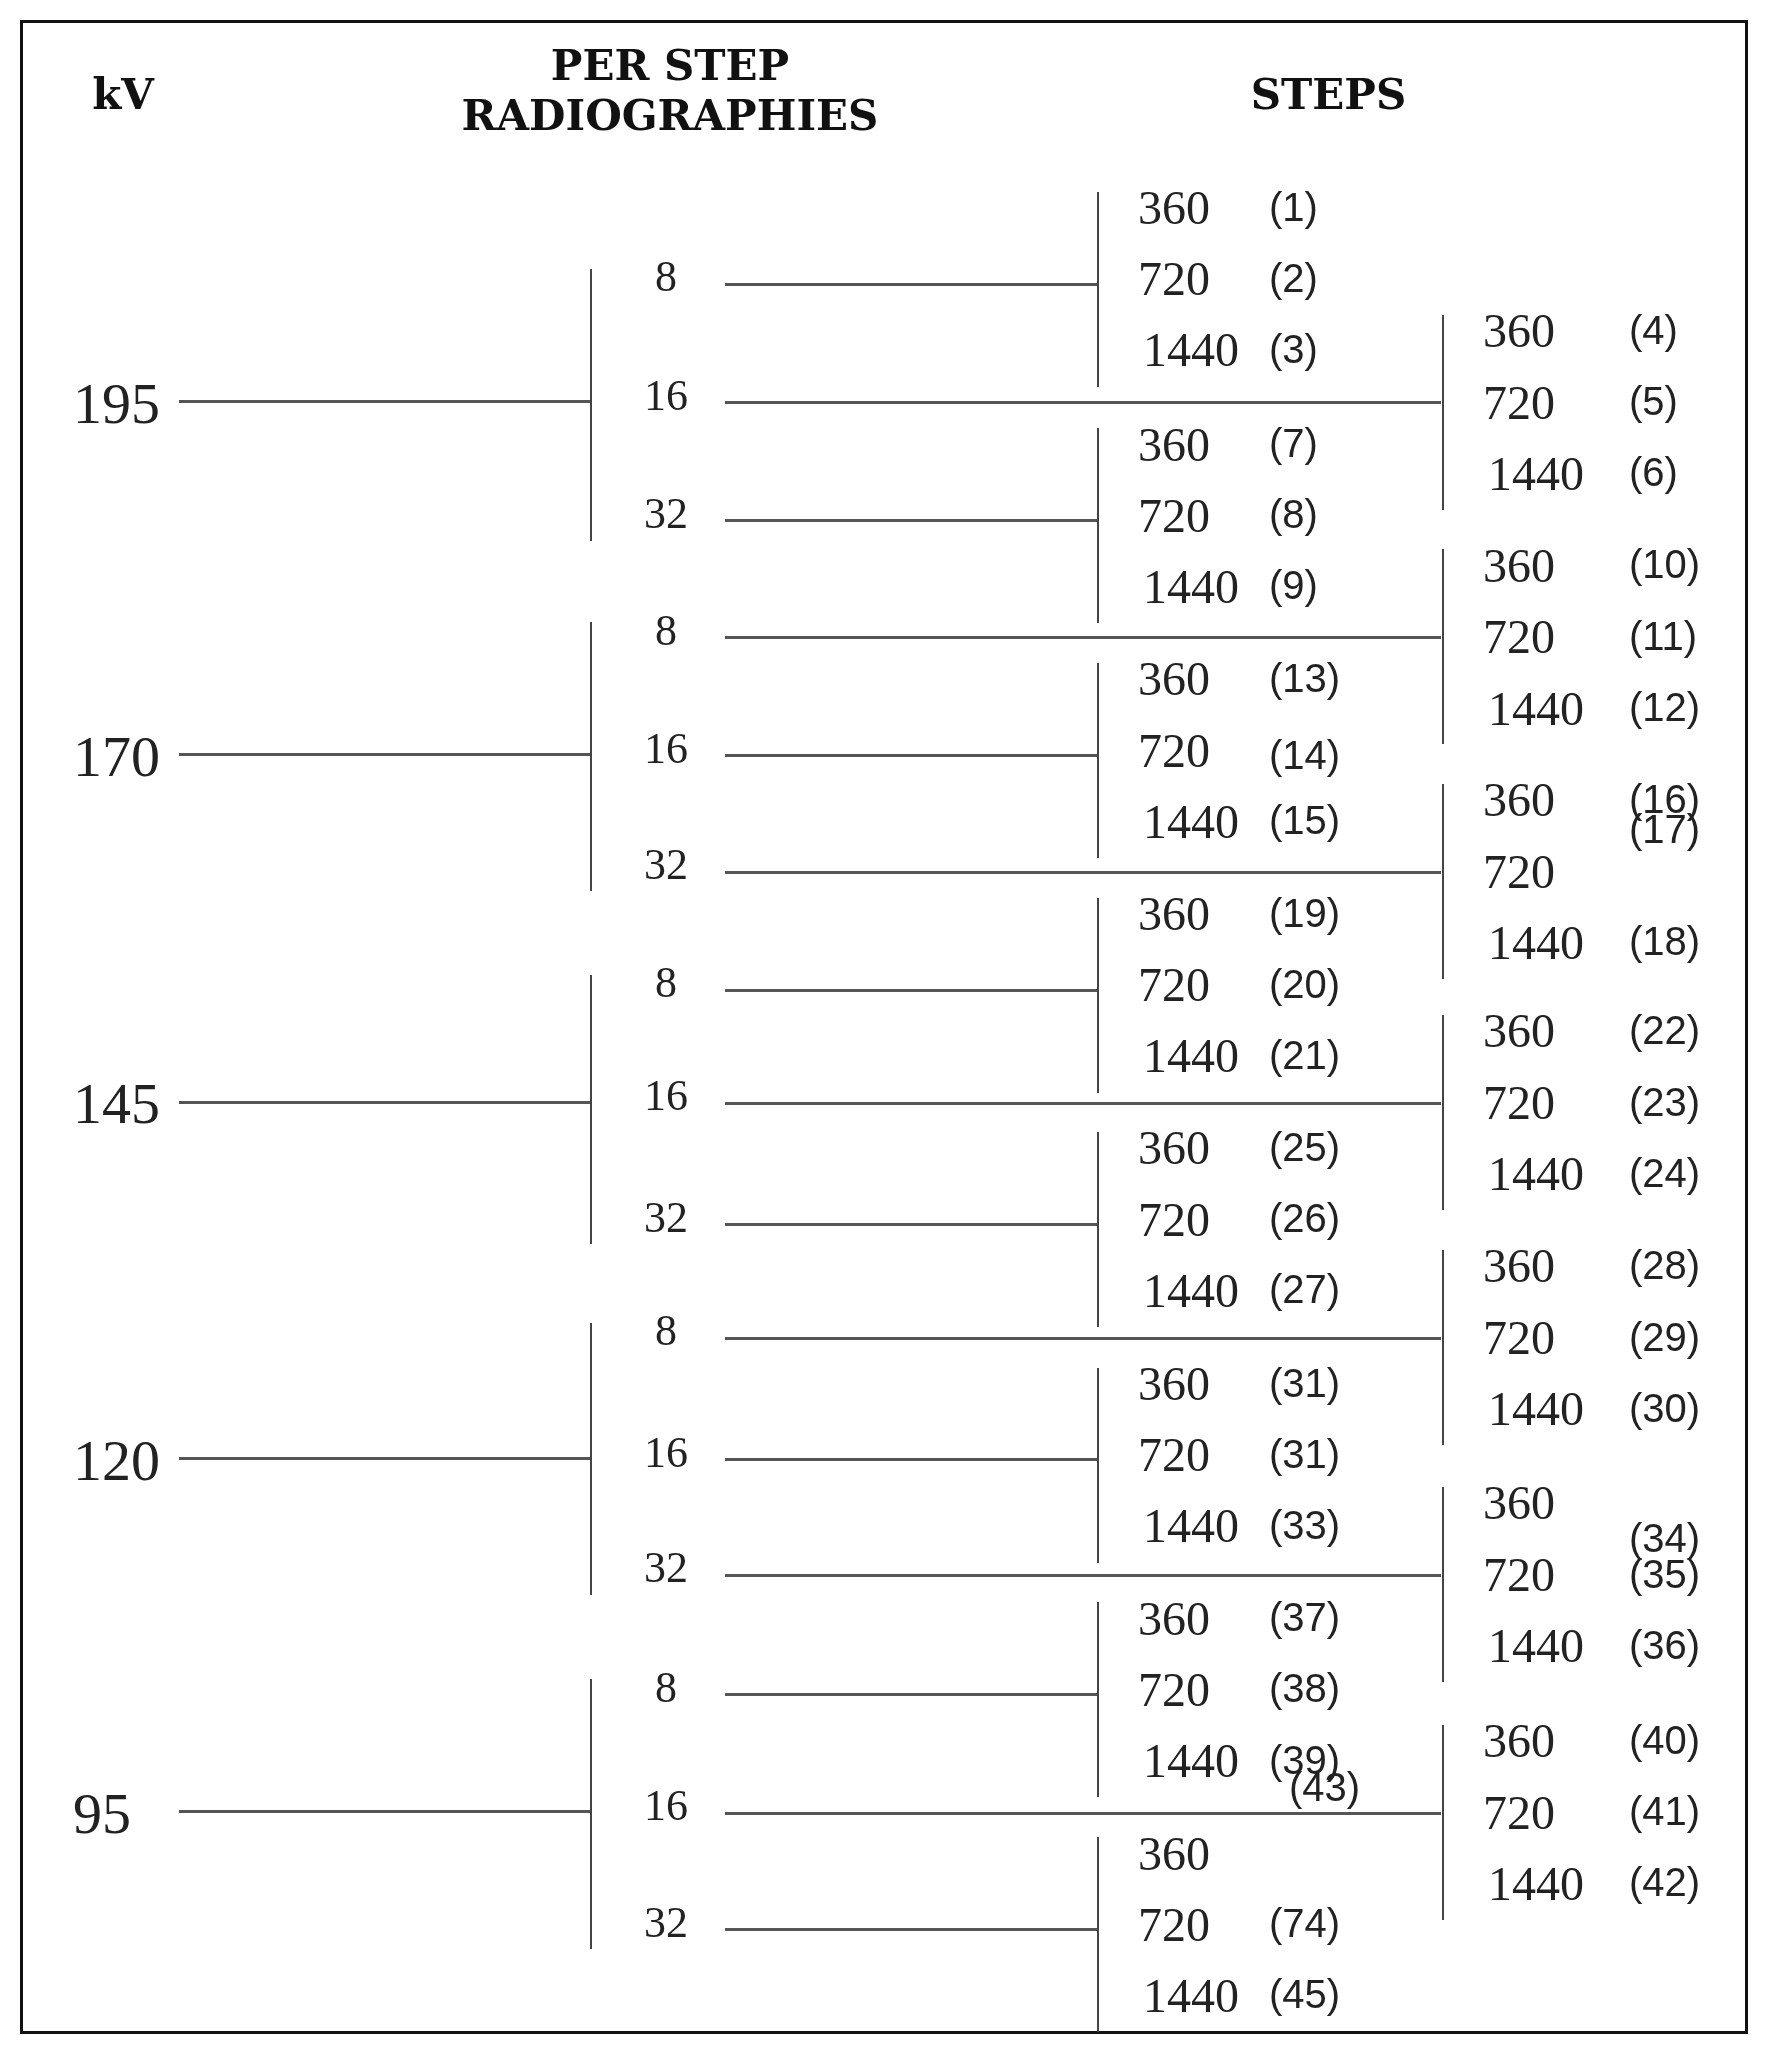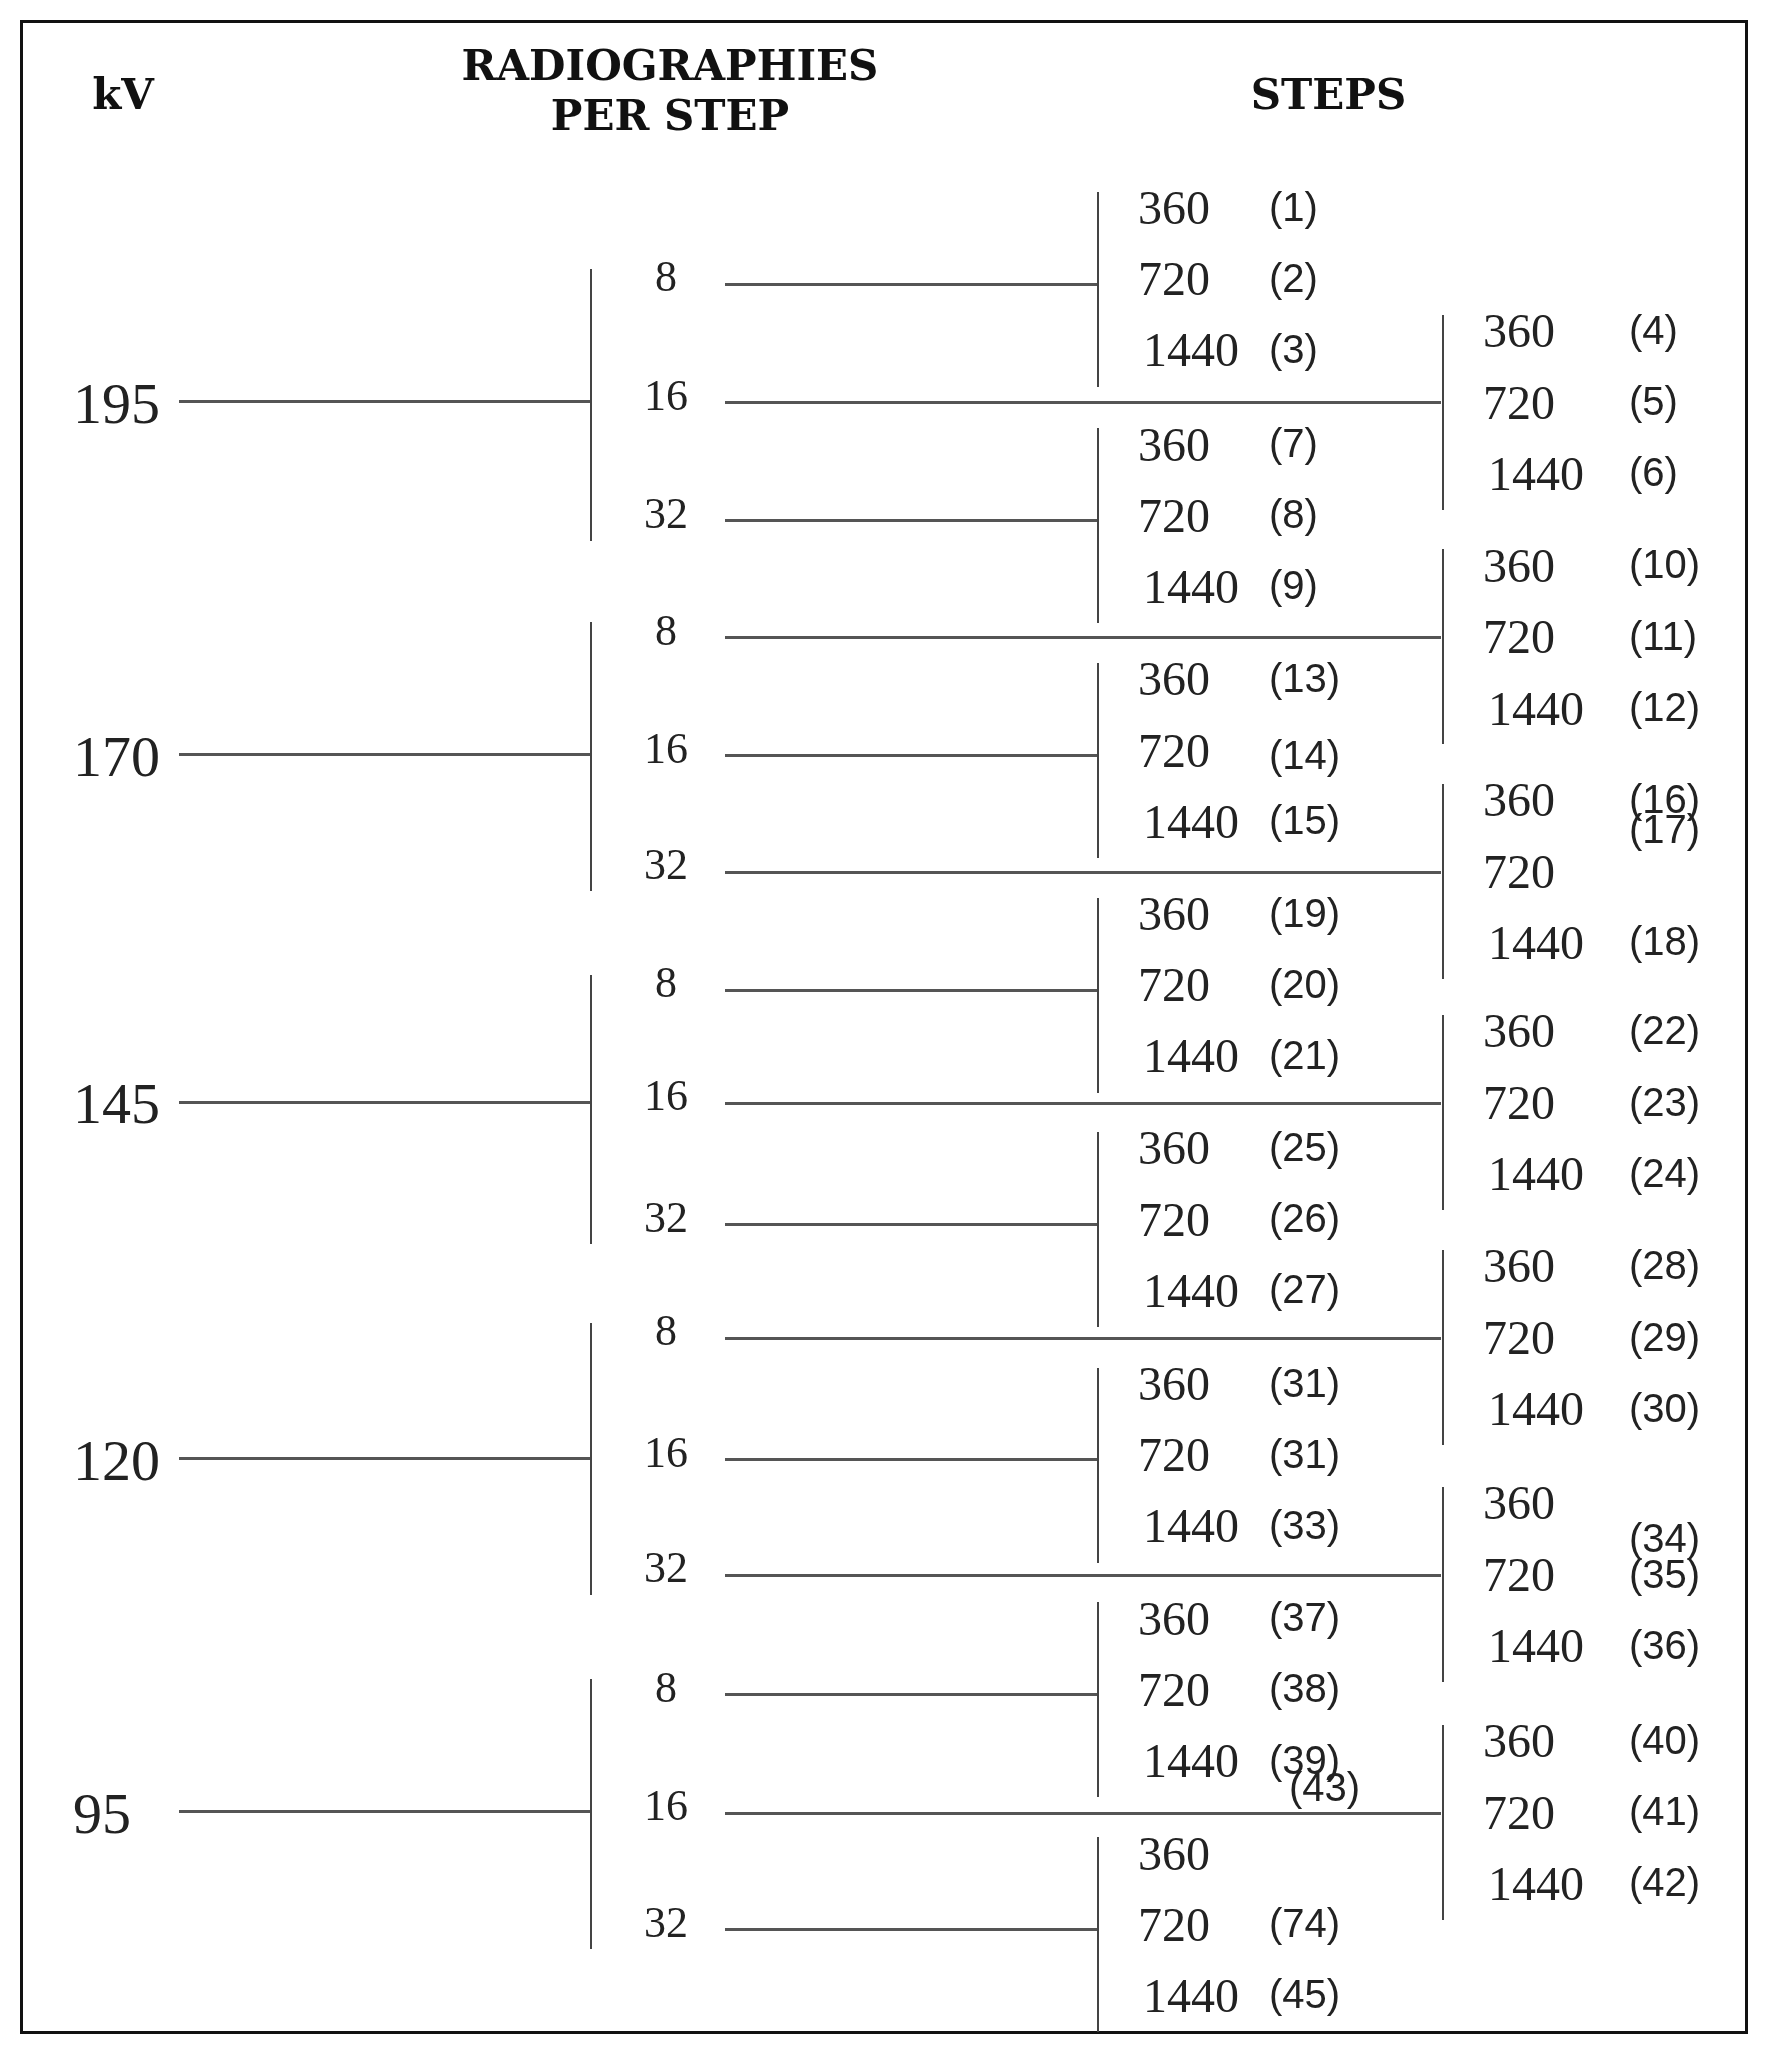--- a/index.html
+++ b/index.html
@@ -13,22 +13,22 @@
   .hl{position:absolute;height:2.9px;background:#555;}
   .vl{position:absolute;width:2.3px;background:#444;}
 </style>
 </head>
 <body>
 
 <div id="root">
   <div class="frame"></div>
   <div class="hdr" style="left:82px;top:70px;width:82px;">kV</div>
   <div class="hdr" style="left:437px;top:41px;width:466px;">
+    <div>PER STEP</div>
     <div>RADIOGRAPHIES</div>
-    <div>PER STEP</div>
   </div>
   <div class="hdr" style="left:1212px;top:70px;width:233px;">STEPS</div>
   <div id="tree">
       <div class="kv" style="left: 73px; top: 370px;">195</div>
       <div class="hl" style="left: 179px; top: 400px; width: 411px;"></div>
       <div class="vl" style="left: 590px; top: 269px; height: 272px;"></div>
       <div class="kv" style="left: 73px; top: 723px;">170</div>
       <div class="hl" style="left: 179px; top: 753px; width: 411px;"></div>
       <div class="vl" style="left: 590px; top: 622px; height: 269px;"></div>
       <div class="kv" style="left: 73px; top: 1070px;">145</div>

